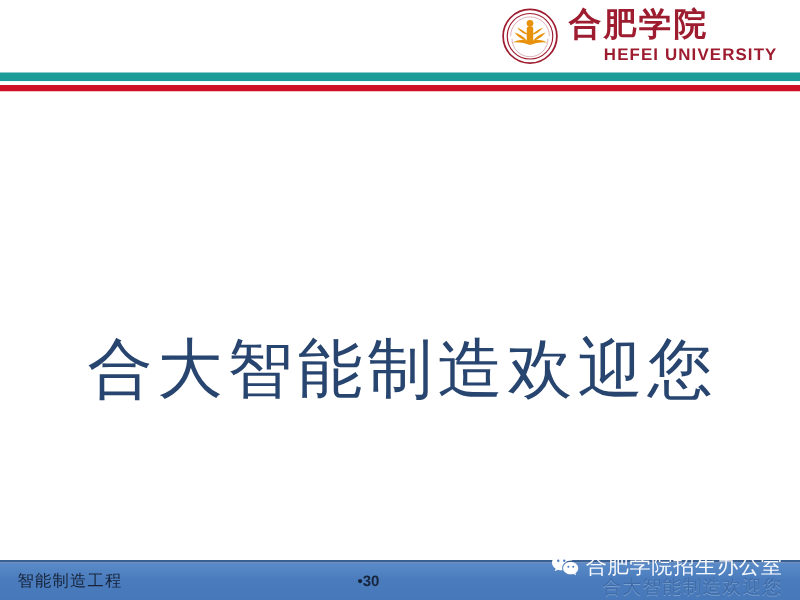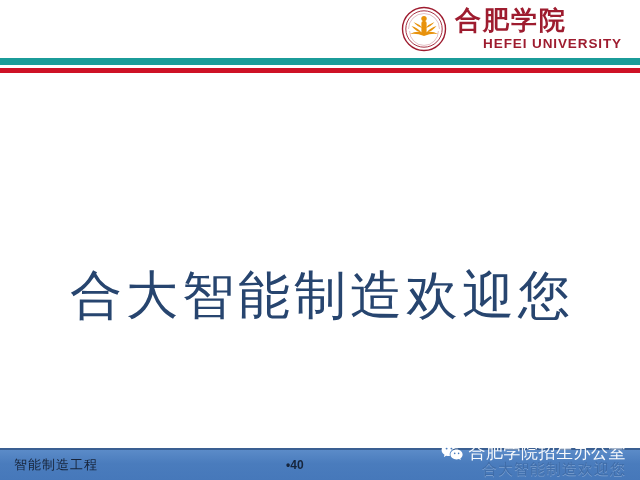--- a/index.html
+++ b/index.html
@@ -249,21 +249,21 @@
     <div class="stripe-gap"></div>
     <div class="stripe-red"></div>
   </div>
 
   <div class="body-area">
     <div class="welcome-line">合大智能制造欢迎您</div>
   </div>
 
   <div class="footer">
     <div class="footer-left">智能制造工程</div>
-    <div class="footer-page">•40</div>
+    <div class="footer-page">•30</div>
     <div class="footer-dept">合大智能制造欢迎您</div>
   </div>
 
   <div class="watermark">
     <div class="wechat-icon">
       <svg width="22" height="19" viewBox="0 0 22 19" xmlns="http://www.w3.org/2000/svg">
         <path d="M8.2 1.1 C3.9 1.1 0.6 3.8 0.6 7.1 c0 1.9 1.1 3.6 2.9 4.7 l-0.7 2.1 2.4 -1.2 c0.9 0.3 1.9 0.4 3 0.4 0.3 0 0.5 0 0.8 0 -0.2 -0.5 -0.3 -1.1 -0.3 -1.7 0 -3.4 3.3 -6.1 7.4 -6.1 0.3 0 0.5 0 0.8 0 C16.2 2.9 12.6 1.1 8.2 1.1 z" fill="#ffffff"></path>
         <circle cx="5.6" cy="5.6" r="0.95" fill="#4a7cbd"></circle>
         <circle cx="10.4" cy="5.6" r="0.95" fill="#4a7cbd"></circle>
         <path d="M15.6 6.6 C12.2 6.6 9.5 8.8 9.5 11.5 c0 2.7 2.7 4.9 6.1 4.9 0.8 0 1.6 -0.1 2.3 -0.3 l2.0 1.0 -0.6 -1.7 c1.4 -0.9 2.3 -2.3 2.3 -3.9 0 -2.7 -2.7 -4.9 -6.0 -4.9 z" fill="#ffffff"></path>

